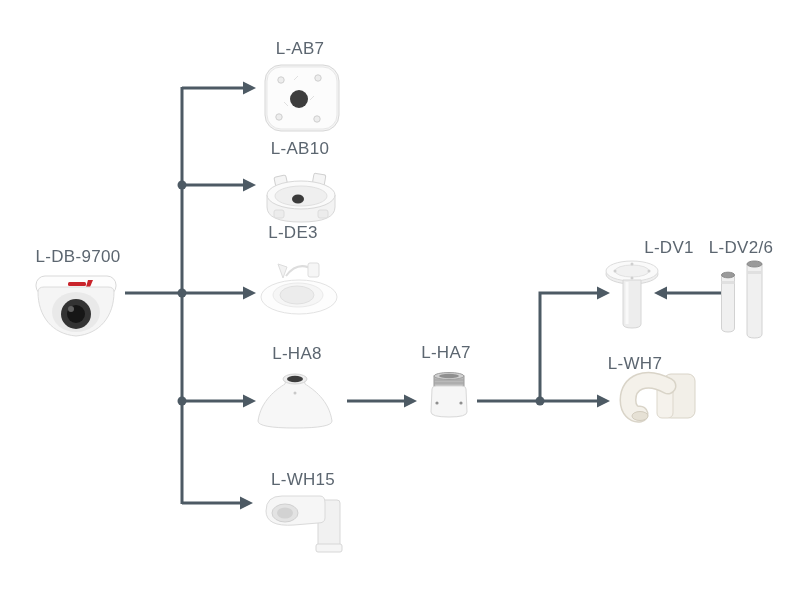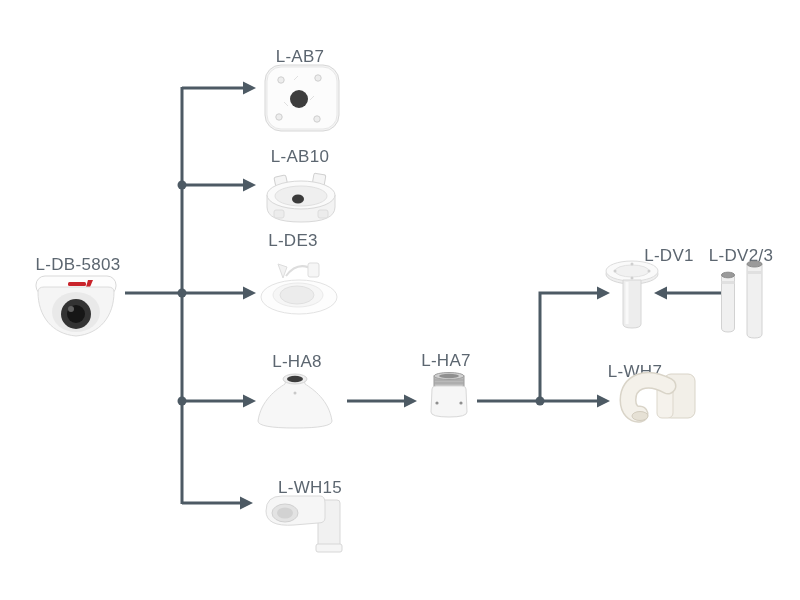--- a/index.html
+++ b/index.html
@@ -16,21 +16,20 @@
     left: 0; top: 0;
     width: 800px; height: 600px;
   }
   .node-label {
     position: absolute;
     transform: translateX(-50%);
     font-size: 17px;
     color: #5c6670;
     white-space: nowrap;
     letter-spacing: 0.3px;
-    margin-top: 8px;
   }
   .art {
     position: absolute;
   }
   .art svg { display: block; width: 100%; height: 100%; }
 </style>
 </head>
 <body>
 
 <div class="canvas">
@@ -59,29 +58,29 @@
       <polygon points="256,293 243,286.5 243,299.5"></polygon>
       <polygon points="256,401 243,394.5 243,407.5"></polygon>
       <polygon points="253,503 240,496.5 240,509.5"></polygon>
       <polygon points="417,401 404,394.5 404,407.5"></polygon>
       <polygon points="610,401 597,394.5 597,407.5"></polygon>
       <polygon points="610,293 597,286.5 597,299.5"></polygon>
       <polygon points="654,293 667,286.5 667,299.5"></polygon>
     </g>
   </svg>
 
-  <div class="node-label" style="left:78px;top:247px">L-DB-5803</div>
+  <div class="node-label" style="left:78px;top:247px">L-DB-9700</div>
   <div class="node-label" style="left:300px;top:39px">L-AB7</div>
   <div class="node-label" style="left:300px;top:139px">L-AB10</div>
   <div class="node-label" style="left:293px;top:223px">L-DE3</div>
   <div class="node-label" style="left:297px;top:344px">L-HA8</div>
-  <div class="node-label" style="left:310px;top:470px">L-WH15</div>
+  <div class="node-label" style="left:303px;top:470px">L-WH15</div>
   <div class="node-label" style="left:446px;top:343px">L-HA7</div>
   <div class="node-label" style="left:669px;top:238px">L-DV1</div>
-  <div class="node-label" style="left:741px;top:238px">L-DV2/3</div>
+  <div class="node-label" style="left:741px;top:238px">L-DV2/6</div>
   <div class="node-label" style="left:635px;top:354px">L-WH7</div>
 
   <div class="art" style="left:30px;top:272px;width:92px;height:72px">
     <svg viewBox="0 0 92 72">
       <rect x="6" y="4" width="80" height="19" rx="9" fill="#fdfdfd" stroke="#d9d9d9"></rect>
       <g fill="#c9242b">
         <rect x="38" y="10" width="18" height="4" rx="1.5"></rect>
         <path d="M58 8 L63 8 L60 15 L56 15 Z"></path>
       </g>
       <path d="M8 20 Q8 15 14 15 H78 Q84 15 84 20 C84 44 70 62 46 64 C22 62 8 44 8 20 Z" fill="#f5f5f5" stroke="#dcdcdc"></path>

